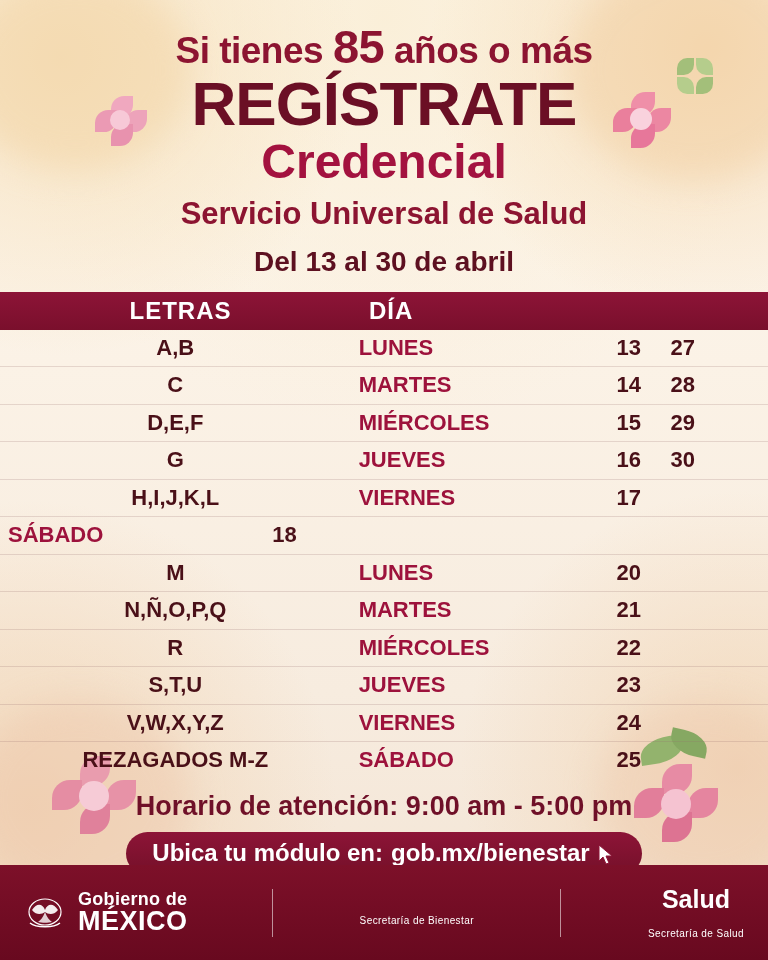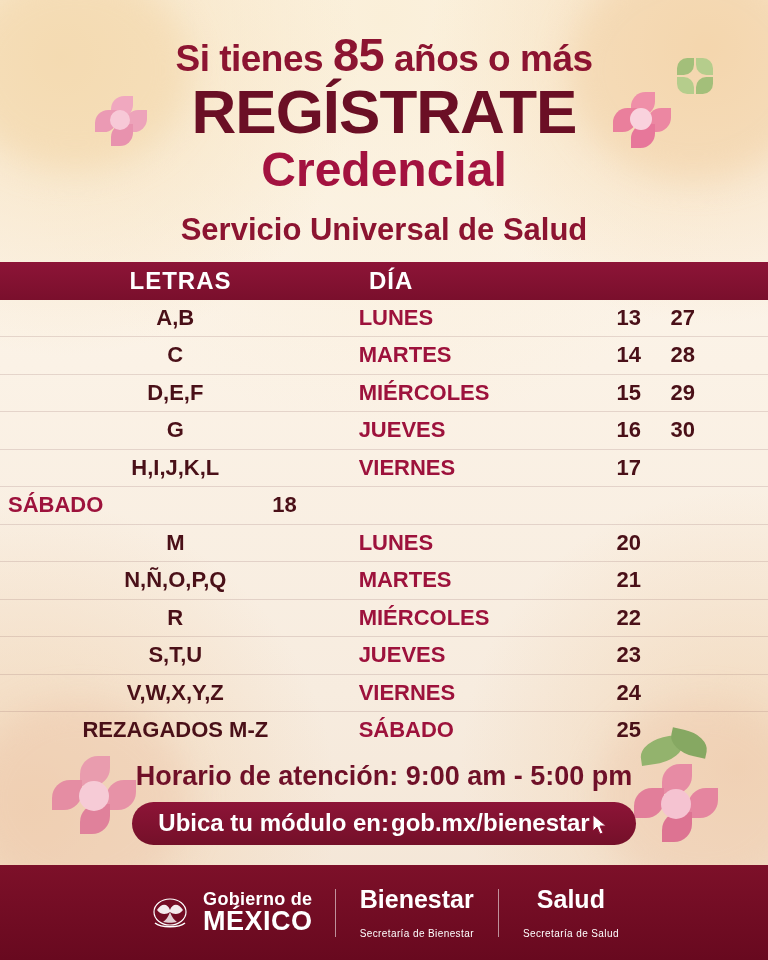--- a/index.html
+++ b/index.html
@@ -44,21 +44,21 @@
     pointer-events: none;
   }
   .petal {
     position: absolute;
     border-radius: 60% 0 60% 0;
   }
 
   
   .header {
     position: relative;
-    padding-top: 30px;
+    padding-top: 22px;
     text-align: center;
     z-index: 5;
   }
   .line1 {
     font-size: 37px;
     font-weight: bold;
     color: #8c1431;
     letter-spacing: -0.5px;
     line-height: 1.05;
   }
@@ -77,21 +77,21 @@
     font-size: 48px;
     font-weight: bold;
     color: #a3123f;
     line-height: 1.05;
     margin-top: 2px;
   }
   .line4 {
     font-size: 31px;
     font-weight: bold;
     color: #8c1431;
-    margin-top: 16px;
+    margin-top: 8px;
   }
   .line5 {
     font-size: 28px;
     font-weight: bold;
     color: #5d1020;
     margin-top: 14px;
   }
 
   
   .table-wrap {
@@ -166,42 +166,42 @@
   }
   .ubica {
     background: linear-gradient(180deg, #8d1437 0%, #741029 100%);
     color: #ffffff;
     border-radius: 22px;
     padding: 7px 26px 8px 26px;
     font-size: 24px;
     font-weight: bold;
     display: flex;
     align-items: center;
-    gap: 2px;
+    gap: 8px;
   }
   .ubica .url { color: #ffffff; }
   .cursor-icon {
     display: inline-block;
     width: 18px;
     height: 22px;
     position: relative;
     top: 2px;
   }
 
   
   .govbar {
     position: absolute;
     left: 0;
     right: 0;
     bottom: 0;
     height: 95px;
     background: linear-gradient(180deg, #7d1029 0%, #68091f 100%);
     display: flex;
     align-items: center;
-    justify-content: center;
+    justify-content: space-between;
     gap: 0px;
     z-index: 6;
   }
   .gov-block {
     display: flex;
     align-items: center;
     gap: 10px;
     padding: 0 22px;
     color: #ffffff;
   }
@@ -289,20 +289,21 @@
   <div class="flower" style="right:58px; bottom:185px; width:70px; height:44px;">
     <div style="position:absolute; left:0; top:6px; width:44px; height:26px; background:#93b36d; border-radius:70% 0 70% 0; transform:rotate(-8deg);"></div>
     <div style="position:absolute; left:30px; top:0; width:38px; height:24px; background:#86a862; border-radius:0 70% 0 70%; transform:rotate(12deg);"></div>
   </div>
 
   <div class="header">
     <div class="line1"><span>Si tienes </span><span class="big">85</span><span> años o más</span></div>
     <div class="line2">REGÍSTRATE</div>
     <div class="line3">Credencial</div>
     <div class="line4">Servicio Universal de Salud</div>
+    <div class="line5">Del 13 al 30 de abril</div>
   </div>
 
   <div class="table-wrap">
     <div class="thead">
       <div class="col-letras">LETRAS</div>
       <div class="col-dia">DÍA</div>
     </div>
 
     <div class="row">
       <div class="letras">A,B</div>
@@ -427,21 +428,20 @@
       </span>
       <span class="gov-text">
         <span class="g1" style="display:block;">Gobierno de</span>
         <span class="g2" style="display:block;">MÉXICO</span>
       </span>
     </div>
 
     <div class="divider"></div>
 
     <div class="brand">
-      <div class="b1">Bienestar</div>
       <div class="b2">Secretaría de Bienestar</div>
     </div>
 
     <div class="divider"></div>
 
     <div class="brand">
       <div class="b1">Salud</div>
       <div class="b2">Secretaría de Salud</div>
     </div>
   </div>

